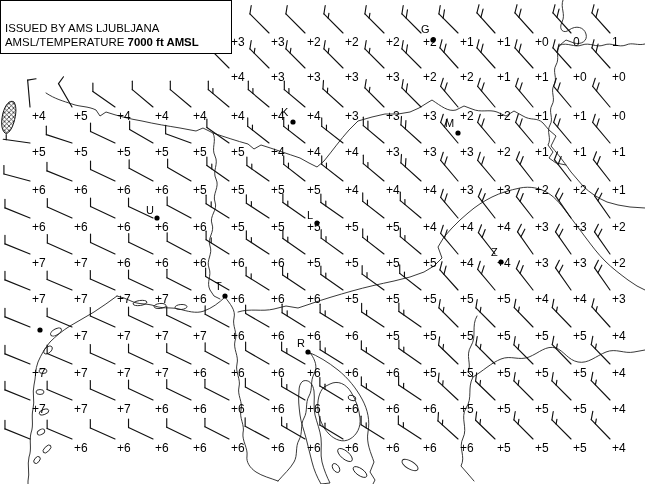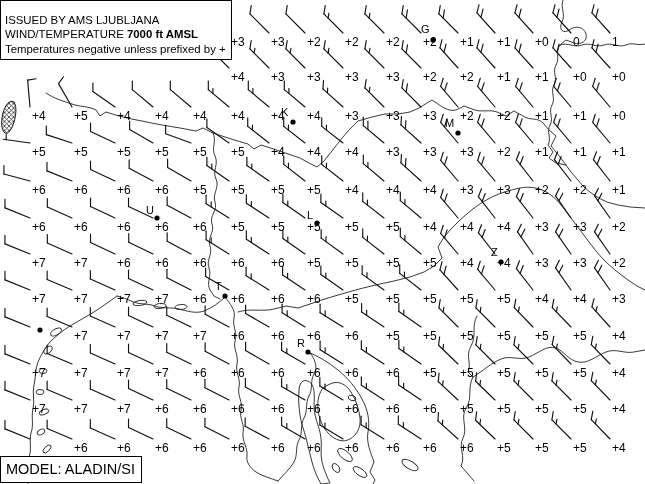--- a/index.html
+++ b/index.html
@@ -4,21 +4,21 @@
 <style>
   html,body{margin:0;padding:0;background:#888;}
   .screen{
     position:relative;width:645px;height:484px;background:#ffffff;
     font-family:"Liberation Sans", sans-serif;overflow:hidden;
   }
   svg{position:absolute;left:0;top:0;}
   .info-box{
     position:absolute;left:0;top:0;width:222px;
     background:#ffffff;border:1px solid #000;
-    padding:12px 4px 3px 4px;z-index:5;
+    padding:20px 4px 3px 4px;z-index:5;
   }
   .info-box .line{font-size:11.4px;line-height:14.3px;color:#000;white-space:nowrap;}
   .info-box .b{font-weight:bold;text-align:right;}
   .model-box{
     position:absolute;left:0;top:456px;min-width:118px;
     background:#ffffff;border:1px solid #000;
     padding:3px 6px 4px 5px;z-index:5;
   }
   .model-box .txt{font-size:14.5px;color:#000;white-space:nowrap;}
   text.stn{font-size:12px;fill:#000;}
@@ -1505,21 +1505,17 @@
           <text x="297" y="347" class="city">R</text>
         </g>
         <g>
           <circle cx="40" cy="330" r="2.6" fill="#000"></circle>
         </g>
       </g>
   </svg>
 
   <div class="info-box" id="info-box">
       <div class="line"><span>ISSUED BY AMS LJUBLJANA</span></div>
-      <div class="line"><span>WIND/TEMPERATURE </span><span class="b">7000 ft AMSL</span></div>
-      <div class="line"><span>Temperatures negative unless prefixed by +</span></div>
+      <div class="line"><span>AMSL/TEMPERATURE </span><span class="b">7000 ft AMSL</span></div>
     </div>
 
-  <div class="model-box">
-    <span class="txt">MODEL: ALADIN/SI</span>
-  </div>
 
 </div>
 
 </body></html>

